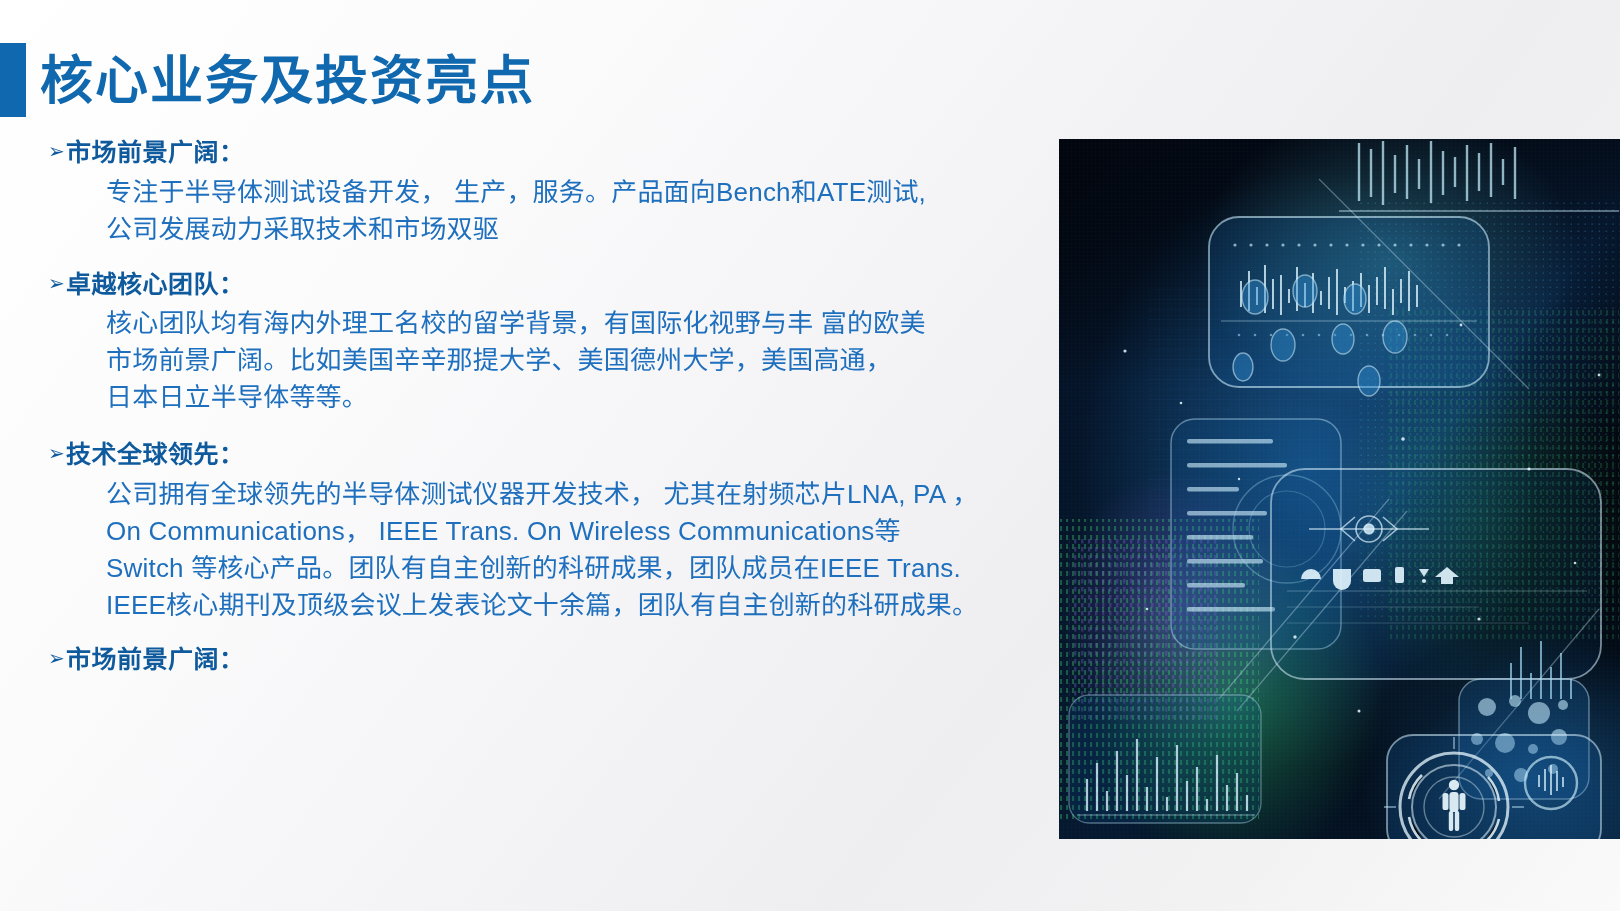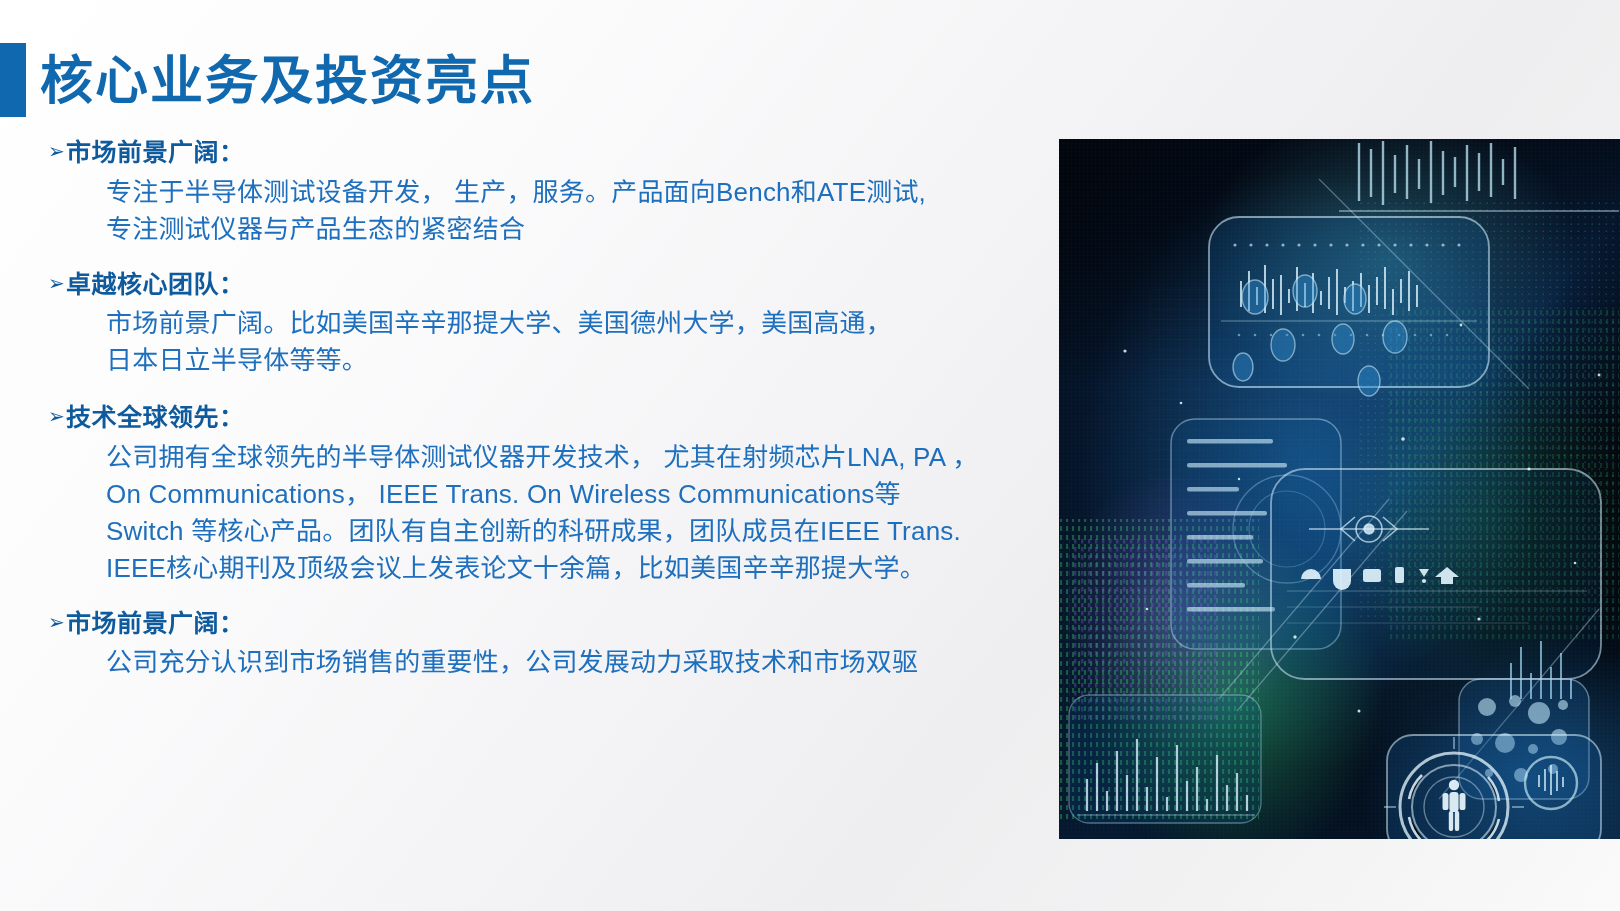--- a/index.html
+++ b/index.html
@@ -129,55 +129,55 @@
 
   <div class="content">
 
     <div class="section sec-0">
       <div class="section-heading">
         <span class="bullet-arrow">➢</span>
         <span class="heading-label">市场前景广阔：</span>
       </div>
       <div class="section-body">
         <div class="body-line">专注于半导体测试设备开发， 生产，服务。产品面向Bench和ATE测试,</div>
-        <div class="body-line">专注测试仪器与产品生态的紧密结合</div>
+        <div class="body-line">公司发展动力采取技术和市场双驱</div>
       </div>
     </div>
 
     <div class="section sec-1">
       <div class="section-heading">
         <span class="bullet-arrow">➢</span>
         <span class="heading-label">卓越核心团队：</span>
       </div>
       <div class="section-body">
+        <div class="body-line">核心团队均有海内外理工名校的留学背景，有国际化视野与丰 富的欧美</div>
         <div class="body-line">市场前景广阔。比如美国辛辛那提大学、美国德州大学，美国高通，</div>
         <div class="body-line">日本日立半导体等等。</div>
       </div>
     </div>
 
     <div class="section sec-2">
       <div class="section-heading">
         <span class="bullet-arrow">➢</span>
         <span class="heading-label">技术全球领先：</span>
       </div>
       <div class="section-body">
         <div class="body-line">公司拥有全球领先的半导体测试仪器开发技术， 尤其在射频芯片LNA, PA ，</div>
         <div class="body-line">On Communications， IEEE Trans. On Wireless Communications等</div>
         <div class="body-line">Switch 等核心产品。团队有自主创新的科研成果，团队成员在IEEE Trans.</div>
-        <div class="body-line">IEEE核心期刊及顶级会议上发表论文十余篇，比如美国辛辛那提大学。</div>
+        <div class="body-line">IEEE核心期刊及顶级会议上发表论文十余篇，团队有自主创新的科研成果。</div>
       </div>
     </div>
 
     <div class="section sec-3">
       <div class="section-heading">
         <span class="bullet-arrow">➢</span>
         <span class="heading-label">市场前景广阔：</span>
       </div>
       <div class="section-body">
-        <div class="body-line">公司充分认识到市场销售的重要性，公司发展动力采取技术和市场双驱</div>
       </div>
     </div>
 
   </div>
 
   <div class="tech-image">
     <svg width="561" height="700" viewBox="0 0 561 700" xmlns="http://www.w3.org/2000/svg" aria-hidden="true">
       <defs>
         <linearGradient id="bgGrad" x1="0" y1="0" x2="1" y2="1">
           <stop offset="0%" stop-color="#020711"></stop>

